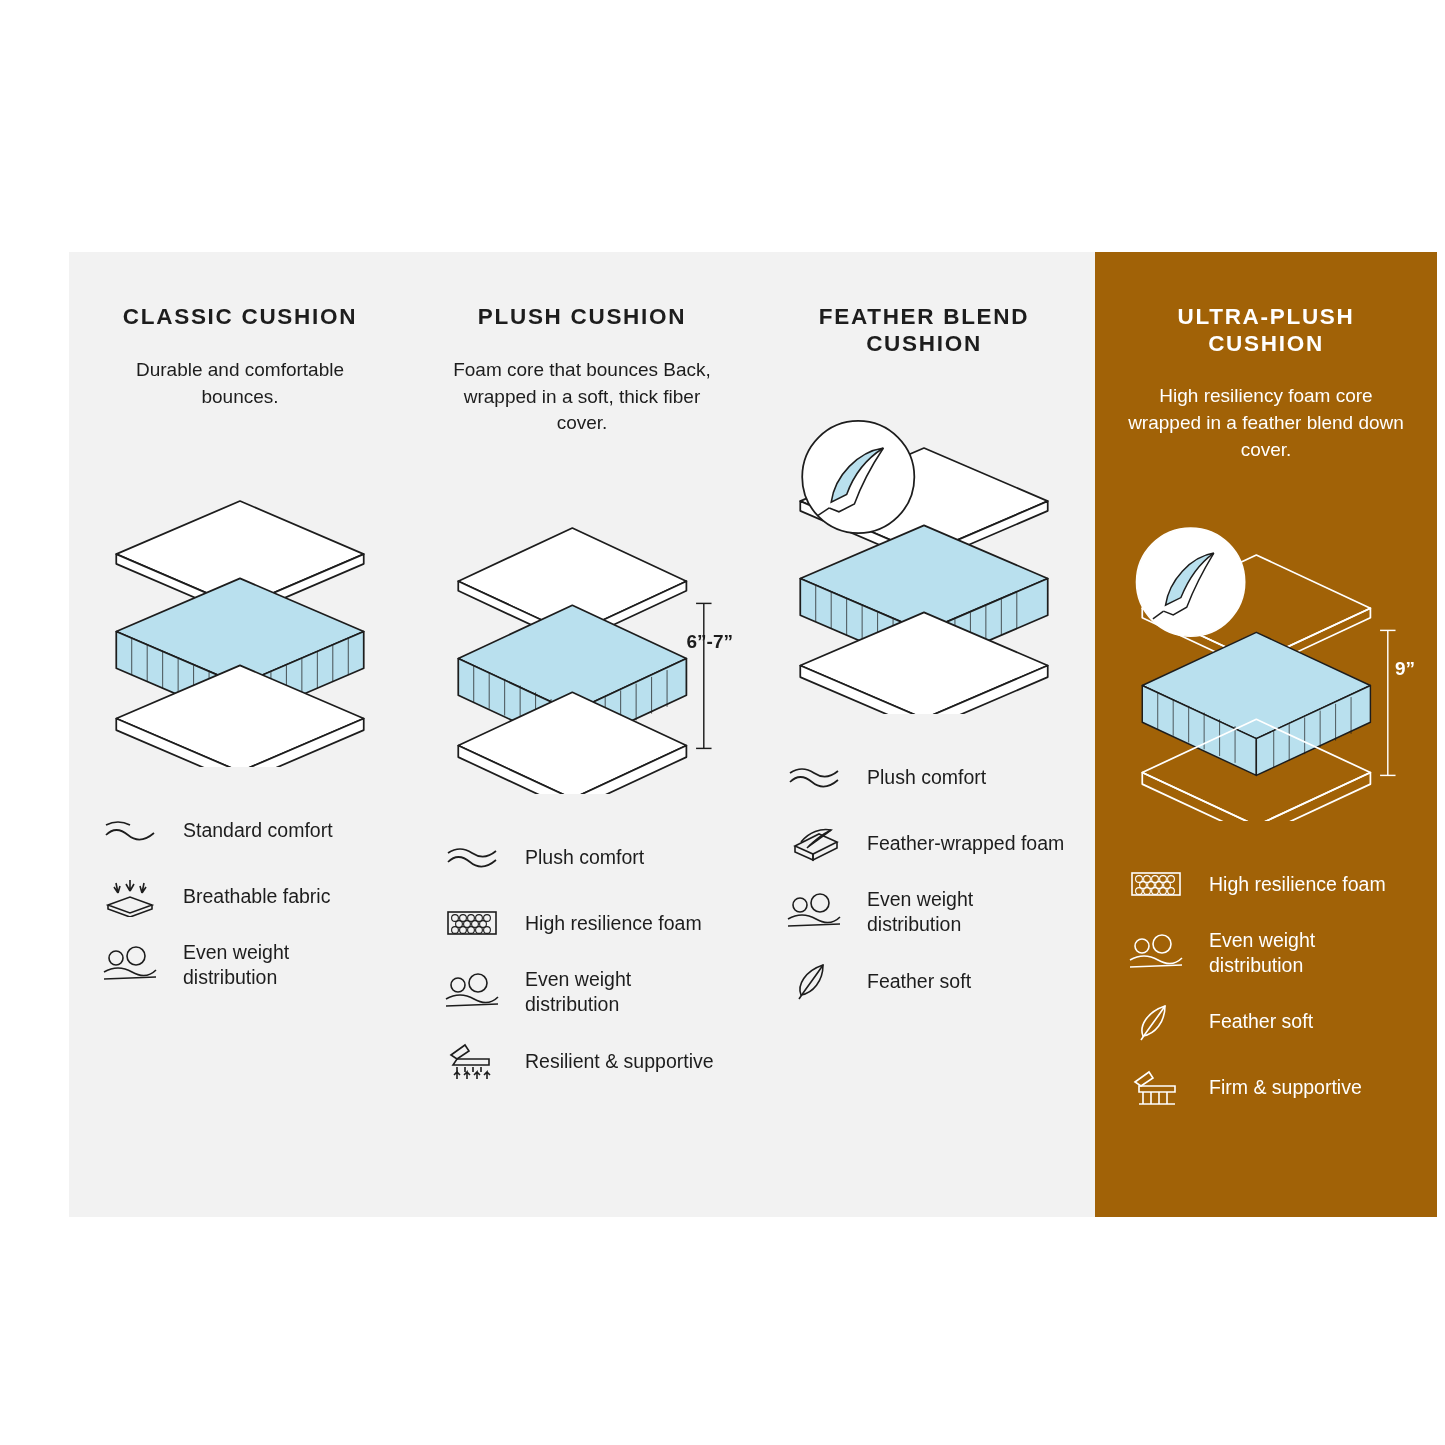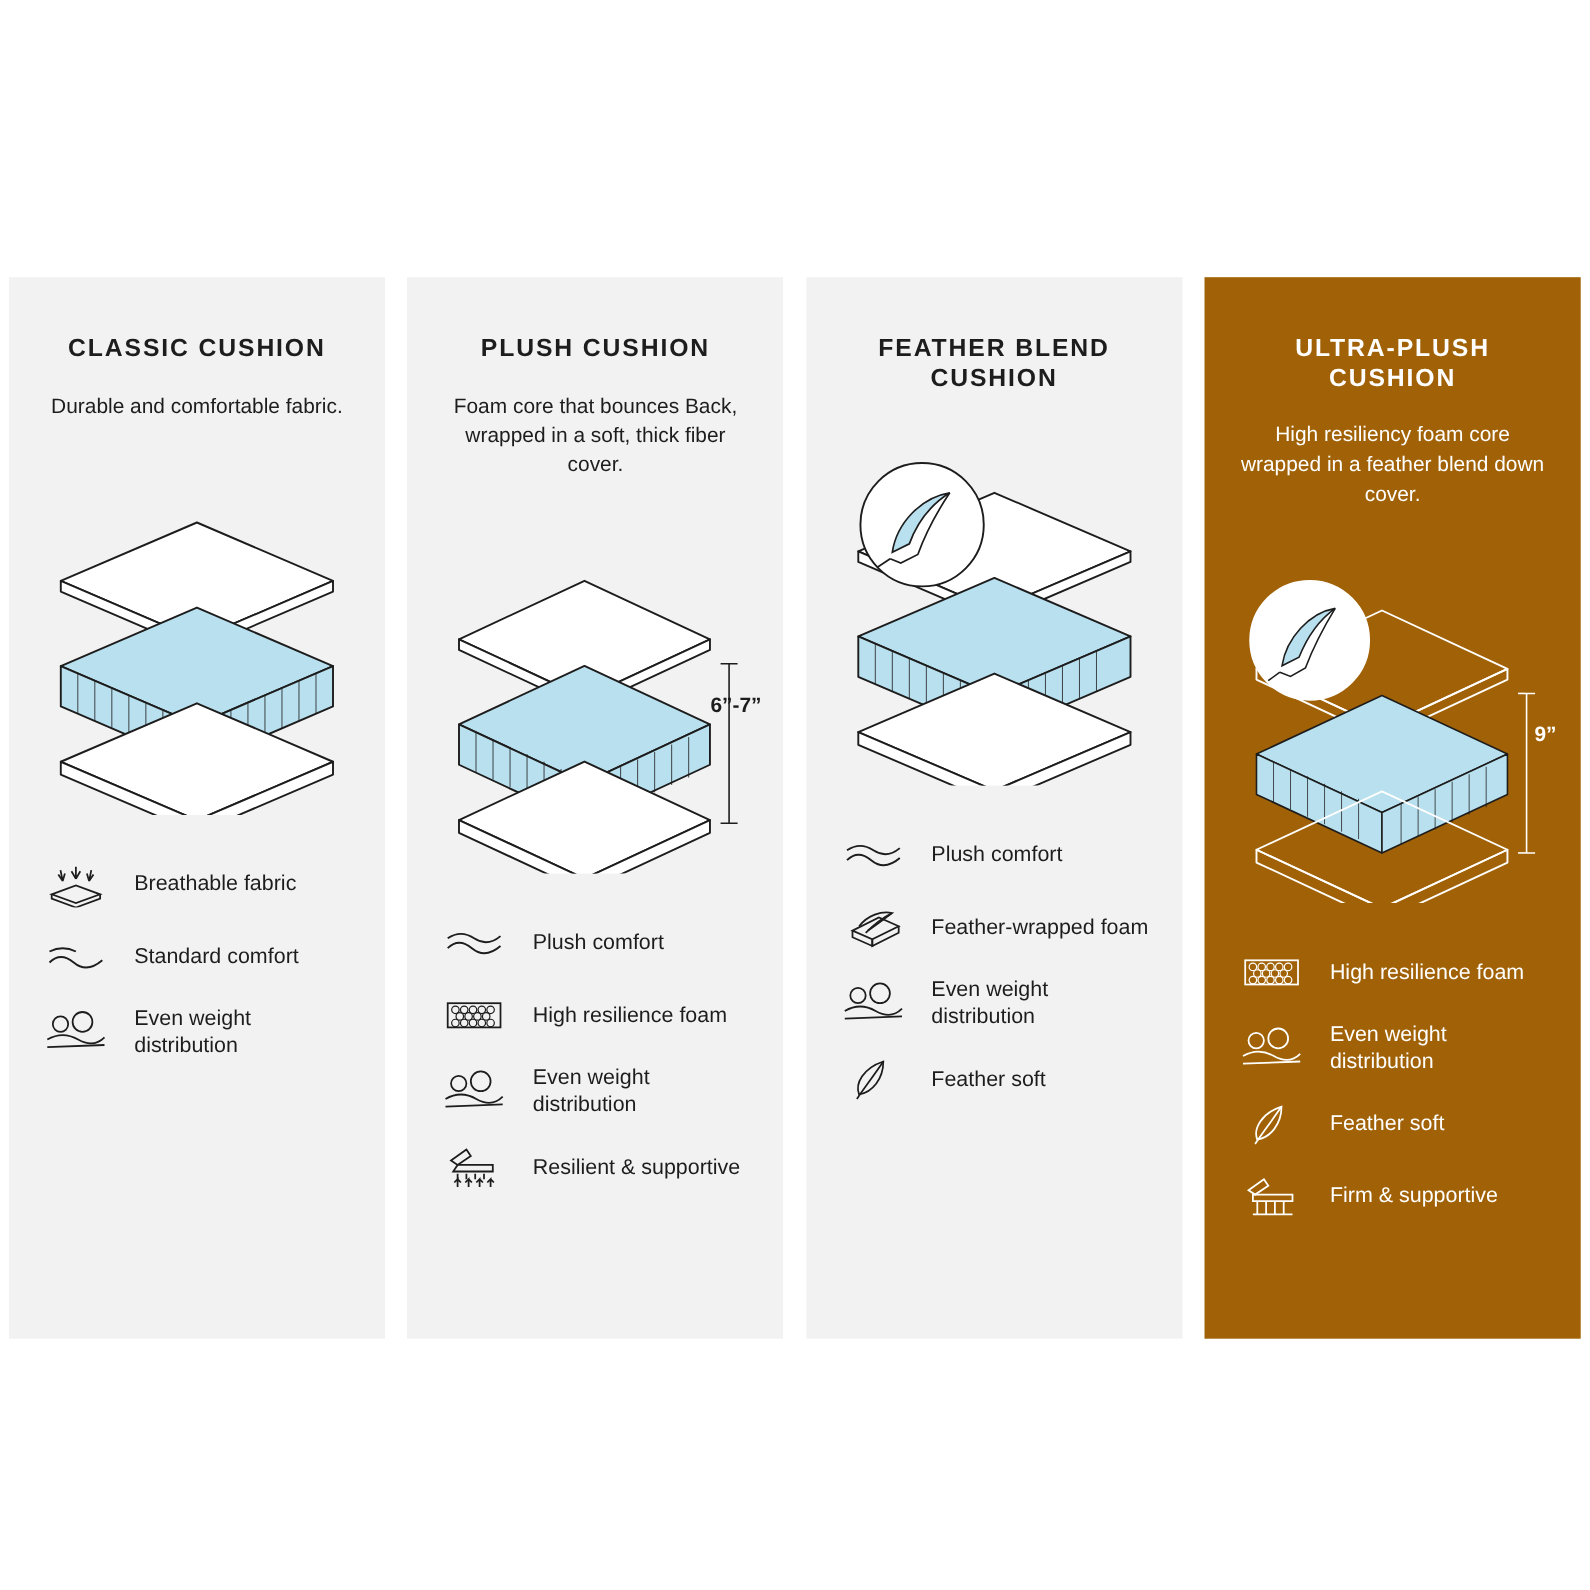--- a/index.html
+++ b/index.html
@@ -19,21 +19,21 @@
     height: 1445px;
     background: #ffffff;
   }
   .columns {
     position: absolute;
     top: 252px;
     left: 0;
     width: 1445px;
     height: 965px;
     display: flex;
-    justify-content: space-between;
+    justify-content: flex-end;
     padding: 0 8px;
     box-sizing: border-box;
   }
   .card {
     width: 342px;
     height: 965px;
     box-sizing: border-box;
     padding: 52px 26px 0 26px;
     position: relative;
     overflow: hidden;
@@ -98,21 +98,21 @@
   svg { display: block; }
 </style>
 </head>
 <body>
 
 <div class="board">
   <div class="columns">
 
     <div class="card light">
       <div class="card-title">CLASSIC CUSHION</div>
-      <div class="card-desc">Durable and comfortable fabric.</div>
+      <div class="card-desc">Durable and comfortable bounces.</div>
 
       <div class="diagram-wrap">
         <svg width="300" height="300" viewBox="0 0 300 300">
 
           <g fill="#ffffff" stroke="#1d1d1d" stroke-width="1.8" stroke-linejoin="round">
             <polygon points="150,30 278,85 150,140 22,85"></polygon>
             <polygon points="22,85 150,140 150,150 22,95"></polygon>
             <polygon points="278,85 150,140 150,150 278,95"></polygon>
           </g>
 
@@ -142,40 +142,40 @@
             <polygon points="150,200 278,255 150,310 22,255"></polygon>
             <polygon points="22,255 150,310 150,322 22,267"></polygon>
             <polygon points="278,255 150,310 150,322 278,267"></polygon>
           </g>
         </svg>
       </div>
 
       <div class="features">
         <div class="feature">
           <span class="ficon">
+            <svg width="56" height="30" viewBox="0 0 56 30">
+                <path d="M4 20 Q14 10 26 20 T52 18" fill="none" stroke="#1d1d1d" stroke-width="1.7"></path>
+                <path d="M4 10 Q16 4 28 10" fill="none" stroke="#1d1d1d" stroke-width="1.7"></path>
+              </svg>
+          </span>
+          <span class="flabel">Standard comfort</span>
+        </div>
+        <div class="feature">
+          <span class="ficon">
             <svg width="56" height="42" viewBox="0 0 56 42">
               <g stroke="#1d1d1d" stroke-width="1.6" fill="none">
                 <path d="M6 30 L28 22 L50 30 L28 38 Z"></path>
                 <path d="M6 30 L6 34 L28 42 L50 34 L50 30"></path>
                 <path d="M16 18 L14 8 M16 18 L12 12 M16 18 L18 11"></path>
                 <path d="M28 16 L28 5 M28 16 L24 9 M28 16 L32 9"></path>
                 <path d="M40 18 L42 8 M40 18 L38 11 M40 18 L44 12"></path>
               </g>
             </svg>
           </span>
           <span class="flabel">Breathable fabric</span>
-        </div>
-        <div class="feature">
-          <span class="ficon">
-            <svg width="56" height="30" viewBox="0 0 56 30">
-                <path d="M4 20 Q14 10 26 20 T52 18" fill="none" stroke="#1d1d1d" stroke-width="1.7"></path>
-                <path d="M4 10 Q16 4 28 10" fill="none" stroke="#1d1d1d" stroke-width="1.7"></path>
-              </svg>
-          </span>
-          <span class="flabel">Standard comfort</span>
         </div>
         <div class="feature">
           <span class="ficon">
             <svg width="56" height="40" viewBox="0 0 56 40">
               <g stroke="#1d1d1d" stroke-width="1.6" fill="none">
                 <circle cx="14" cy="13" r="7"></circle>
                 <circle cx="34" cy="11" r="9"></circle>
                 <path d="M2 27 Q16 19 30 27 T54 25"></path>
                 <path d="M2 34 L54 32"></path>
               </g>

